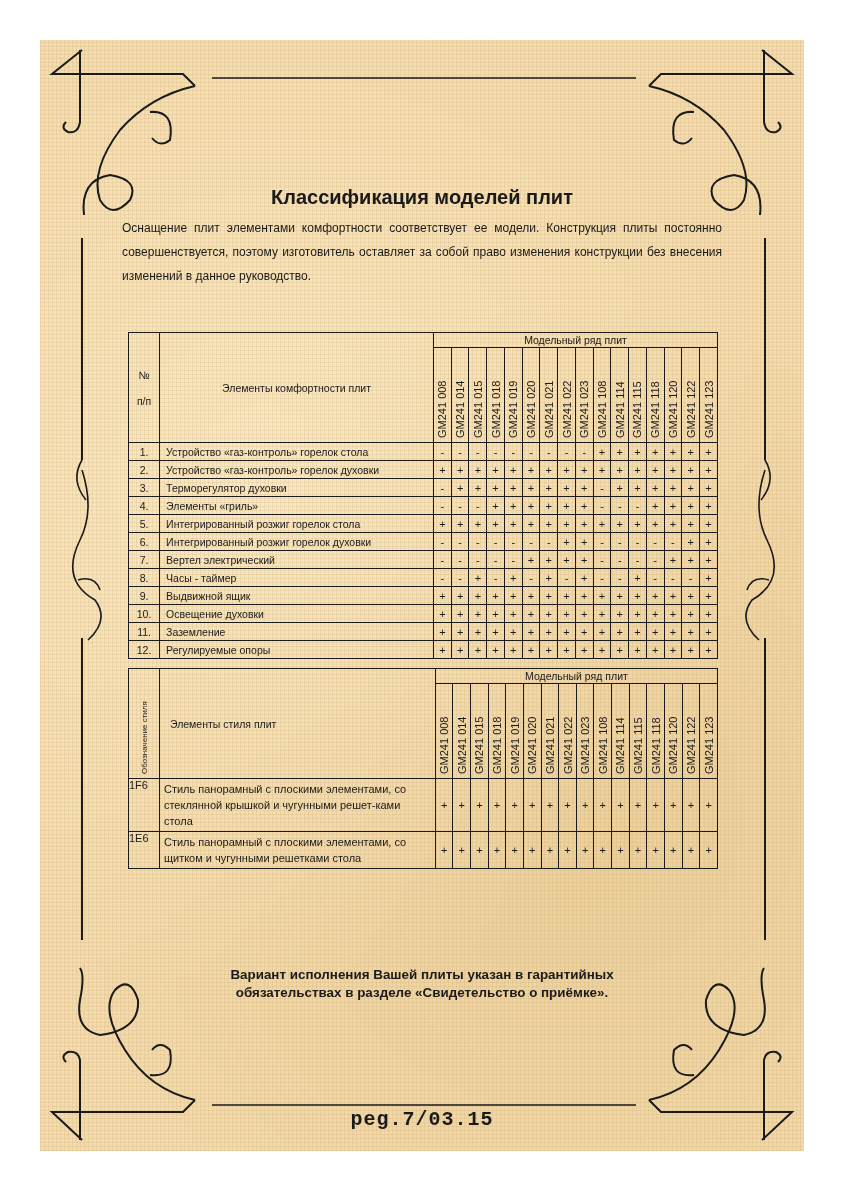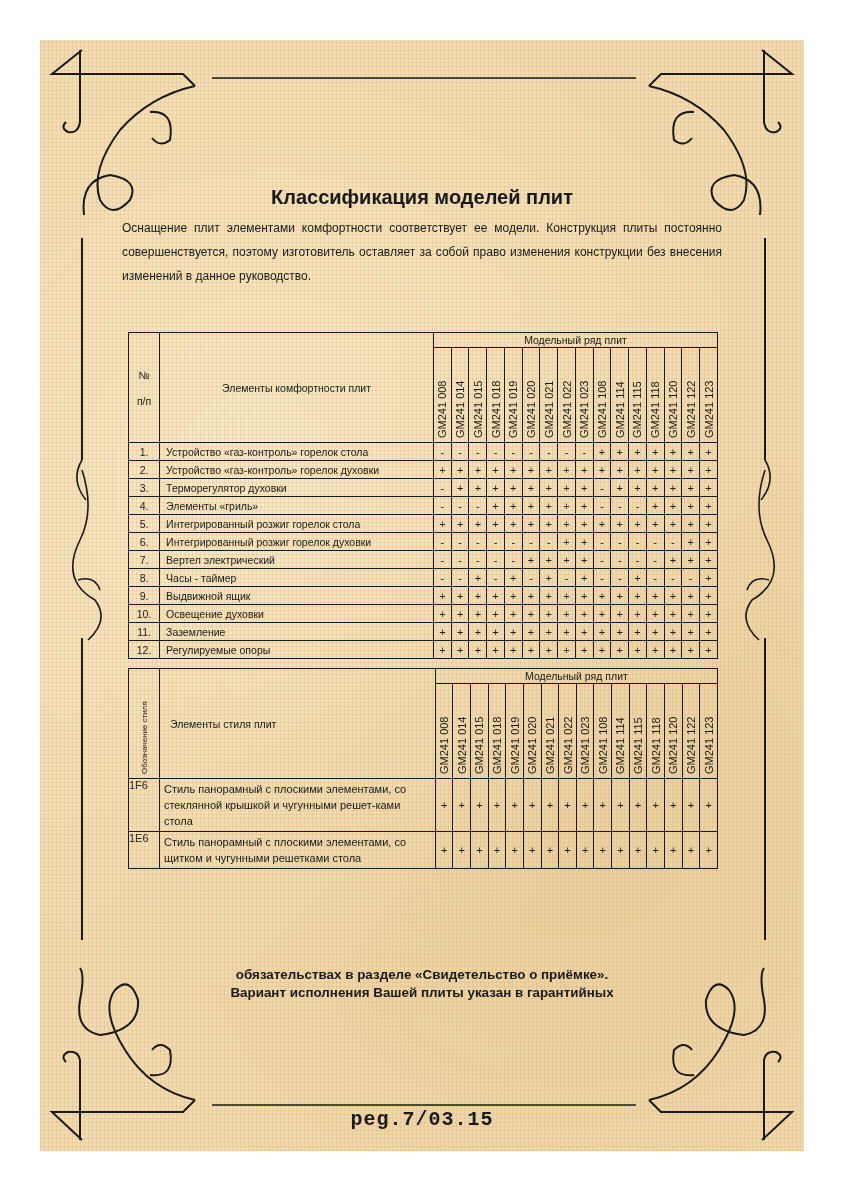--- a/index.html
+++ b/index.html
@@ -498,16 +498,16 @@
         <td class="mark">+</td>
         <td class="mark">+</td>
         <td class="mark">+</td>
         <td class="mark">+</td>
         <td class="mark">+</td>
       </tr>
     </tbody>
 </table>
 
 <div class="footer">
+  <div>Вариант исполнения Вашей плиты указан в гарантийных</div>
   <div>обязательствах в разделе «Свидетельство о приёмке».</div>
-  <div>Вариант исполнения Вашей плиты указан в гарантийных</div>
 </div>
 <div class="reg">рeg.7/03.15</div>
 
 </body></html>

